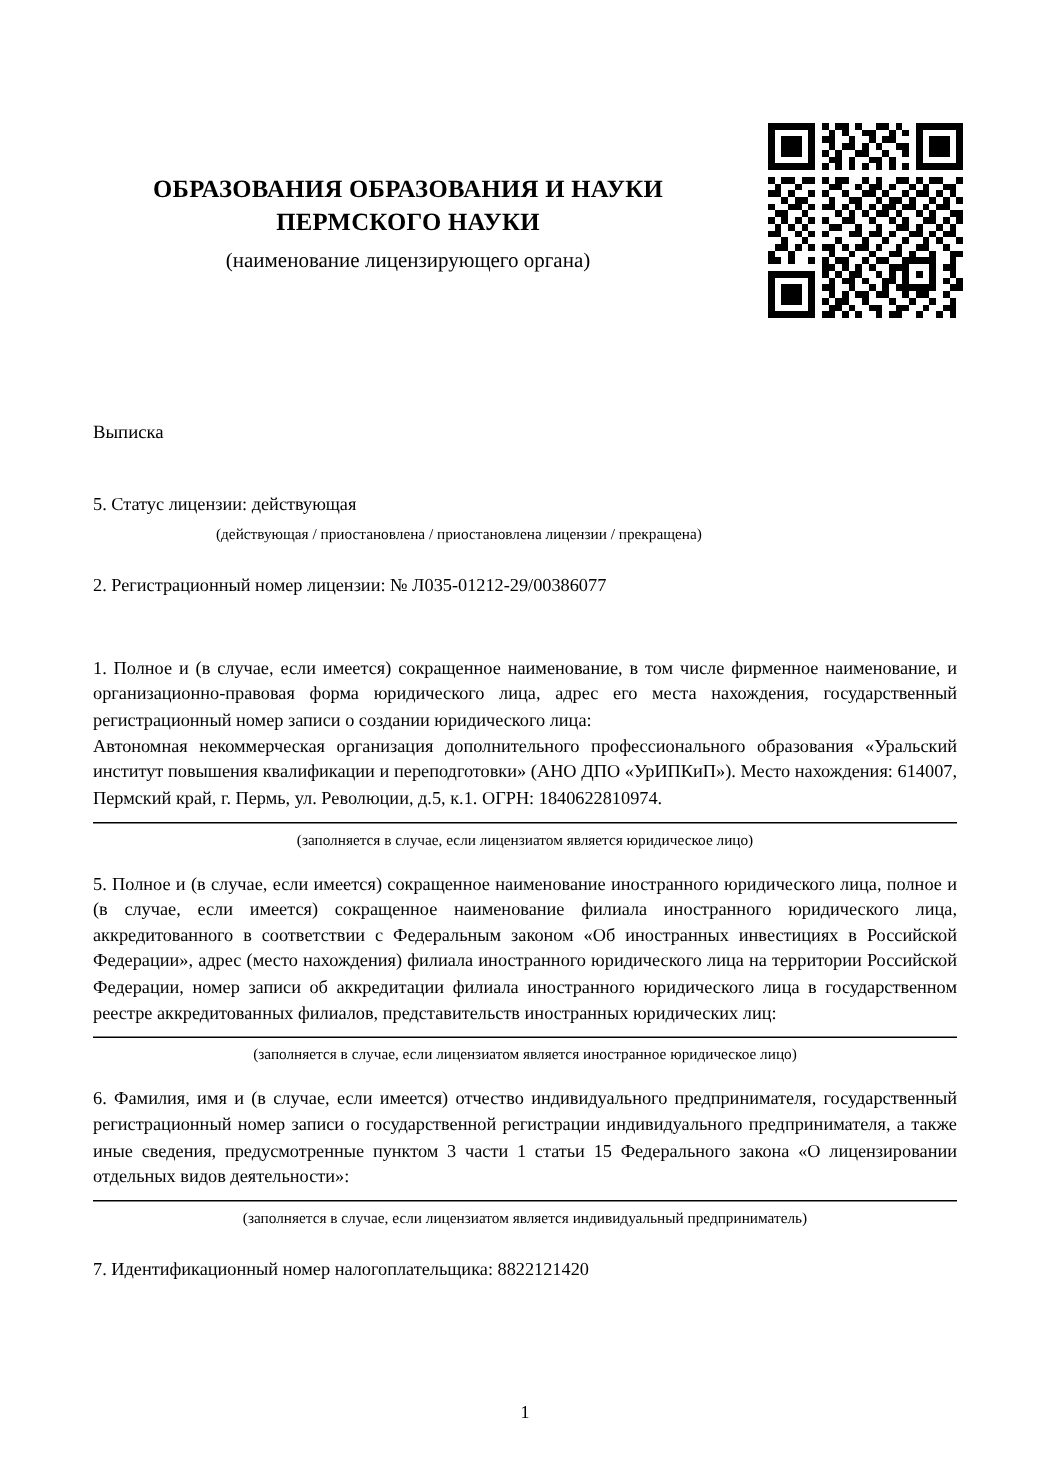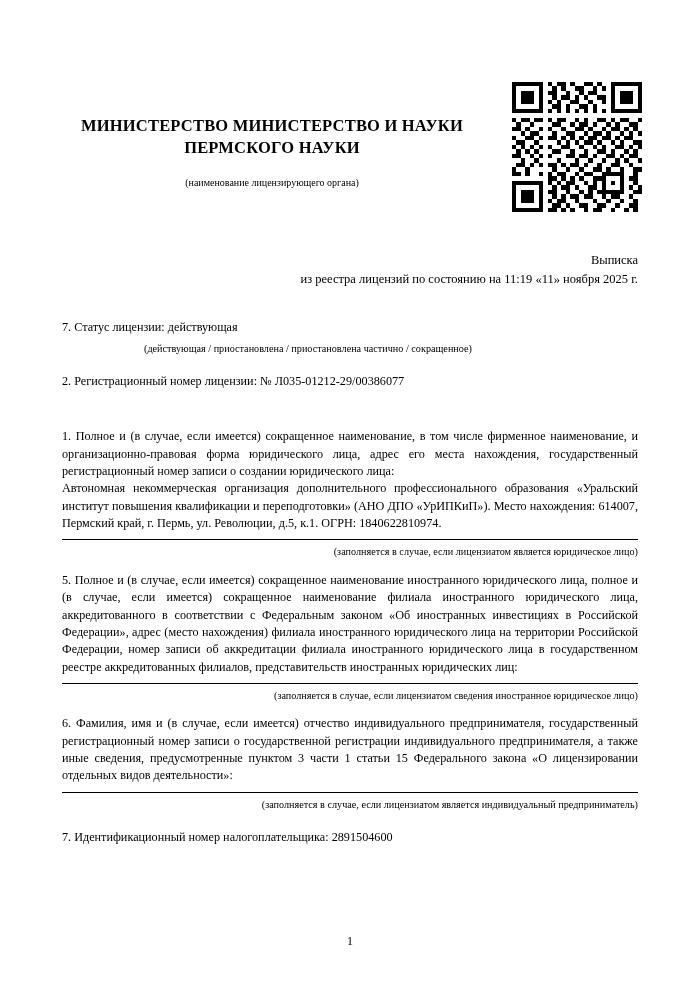--- a/index.html
+++ b/index.html
@@ -39,46 +39,46 @@
     text-align: center;
     width: 420px;
   }
   .header .ministry {
     font-size: 16.5px;
     font-weight: bold;
     line-height: 1.35;
     letter-spacing: 0.2px;
   }
   .header .subnote {
-    font-size: 10px;
-    margin-top: 17px;
+    font-size: 14px;
+    margin-top: 7px;
   }
 
   
   .title-block {
-    margin-top: 63px;
-    text-align: right;
+    margin-top: 96px;
+    text-align: left;
     font-size: 12.5px;
     line-height: 1.55;
   }
 
   
   .body {
     margin-top: 30px;
     font-size: 12.2px;
     line-height: 1.42;
   }
   .para {
     text-align: justify;
     margin-bottom: 4px;
   }
   .spacer-sm { height: 12px; }
   .spacer-md { height: 17px; }
   .note {
-    text-align: right;
+    text-align: center;
     font-size: 10.2px;
     margin-top: 5px;
   }
   .note-indent {
     text-align: left;
     padding-left: 82px;
     font-size: 10.2px;
     margin-top: 5px;
   }
   .rule {
@@ -355,56 +355,55 @@
           <rect x="16" y="28" width="1" height="1"></rect>
         <rect x="18" y="28" width="2" height="1"></rect>
           <rect x="22" y="28" width="1" height="1"></rect>
         <rect x="25" y="28" width="1" height="1"></rect>
           <rect x="27" y="28" width="1" height="1"></rect>
       </g>
     </svg>
   </div>
 
   <div class="header">
-    <div class="ministry">МИНИСТЕРСТВО МИНИСТЕРСТВО И НАУКИ</div>
+    <div class="ministry">ОБРАЗОВАНИЯ ОБРАЗОВАНИЯ И НАУКИ</div>
     <div class="ministry">ПЕРМСКОГО НАУКИ</div>
     <div class="subnote">(наименование лицензирующего органа)</div>
   </div>
 
   <div class="title-block">
     <div>Выписка</div>
-    <div>из реестра лицензий по состоянию на 11:19 «11» ноября 2025 г.</div>
   </div>
 
   <div class="body">
 
-    <div class="para lic-line">7. Статус лицензии: действующая</div>
-    <div class="note-indent">(действующая / приостановлена / приостановлена частично / сокращенное)</div>
+    <div class="para lic-line">5. Статус лицензии: действующая</div>
+    <div class="note-indent">(действующая / приостановлена / приостановлена лицензии / прекращена)</div>
 
     <div class="spacer-md"></div>
     <div class="para">2. Регистрационный номер лицензии: № Л035-01212-29/00386077</div>
 
     <div class="spacer-md"></div>
 
     <div class="spacer-md"></div>
     <div class="para block-para tight">1. Полное и (в случае, если имеется) сокращенное наименование, в том числе фирменное наименование, и организационно-правовая форма юридического лица, адрес его места нахождения, государственный регистрационный номер записи о создании юридического лица:</div>
     <div class="para block-para">Автономная некоммерческая организация дополнительного профессионального образования «Уральский институт повышения квалификации и переподготовки» (АНО ДПО «УрИПКиП»). Место нахождения: 614007, Пермский край, г. Пермь, ул. Революции, д.5, к.1. ОГРН: 1840622810974.</div>
     <hr class="rule">
     <div class="note">(заполняется в случае, если лицензиатом является юридическое лицо)</div>
 
     <div class="spacer-sm"></div>
     <div class="para block-para">5. Полное и (в случае, если имеется) сокращенное наименование иностранного юридического лица, полное и (в случае, если имеется) сокращенное наименование филиала иностранного юридического лица, аккредитованного в соответствии с Федеральным законом «Об иностранных инвестициях в Российской Федерации», адрес (место нахождения) филиала иностранного юридического лица на территории Российской Федерации, номер записи об аккредитации филиала иностранного юридического лица в государственном реестре аккредитованных филиалов, представительств иностранных юридических лиц:</div>
     <hr class="rule">
-    <div class="note">(заполняется в случае, если лицензиатом сведения иностранное юридическое лицо)</div>
+    <div class="note">(заполняется в случае, если лицензиатом является иностранное юридическое лицо)</div>
 
     <div class="spacer-sm"></div>
     <div class="para block-para">6. Фамилия, имя и (в случае, если имеется) отчество индивидуального предпринимателя, государственный регистрационный номер записи о государственной регистрации индивидуального предпринимателя, а также иные сведения, предусмотренные пунктом 3 части 1 статьи 15 Федерального закона «О лицензировании отдельных видов деятельности»:</div>
     <hr class="rule">
     <div class="note">(заполняется в случае, если лицензиатом является индивидуальный предприниматель)</div>
 
     <div class="spacer-md"></div>
-    <div class="para">7. Идентификационный номер налогоплательщика: 2891504600</div>
+    <div class="para">7. Идентификационный номер налогоплательщика: 8822121420</div>
 
   </div>
 
   <div class="footer">1</div>
 
 </div>
 
 </body></html>

